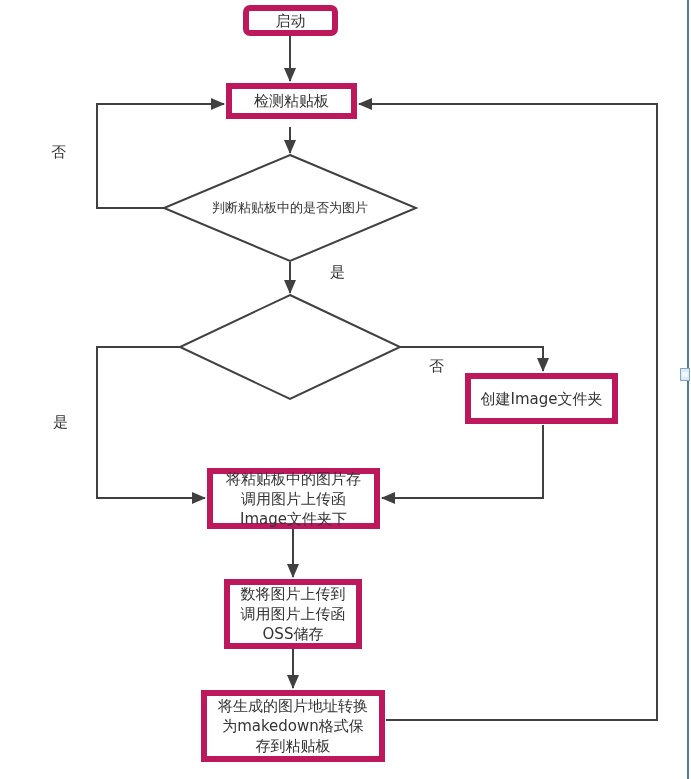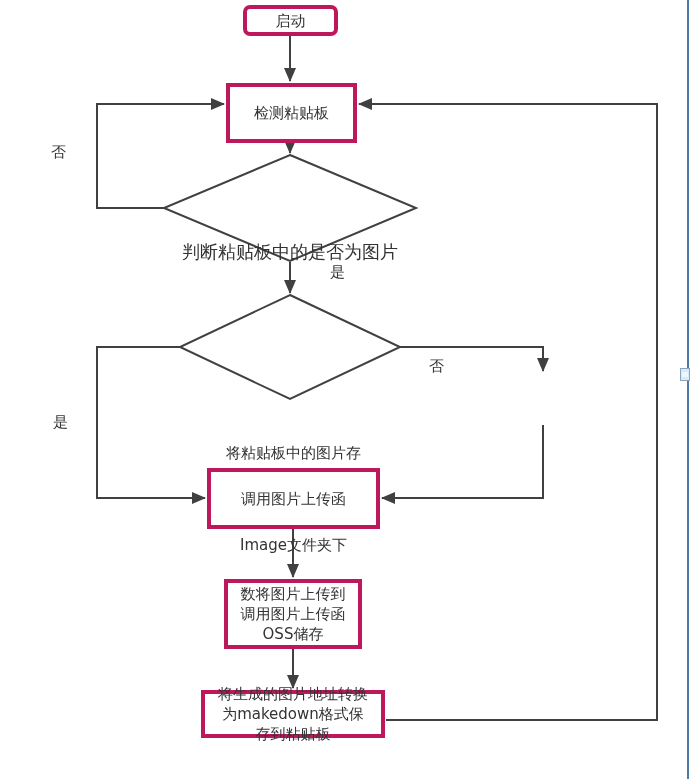--- a/index.html
+++ b/index.html
@@ -13,40 +13,40 @@
     font-family: "DejaVu Sans", "Liberation Sans", sans-serif;
     color: #333333;
   }
   .wires {
     position: absolute;
     left: 0; top: 0;
     width: 691px; height: 779px;
   }
   .node {
     position: absolute;
-    border: 4px solid #be185d;
+    border: 6px solid #be185d;
     background: #ffffff;
     display: flex;
     flex-direction: column;
     align-items: center;
     justify-content: center;
     text-align: center;
     font-size: 15px;
     line-height: 20px;
     color: #333333;
   }
   .node span { display: block; }
   .terminator { border-radius: 7px; }
   .diamond-text {
     position: absolute;
     display: flex;
-    align-items: flex-end;
+    align-items: center;
     justify-content: center;
     text-align: center;
-    font-size: 18px;
+    font-size: 13px;
     line-height: 18px;
     color: #333333;
   }
   .edge-label {
     position: absolute;
     font-size: 15px;
     color: #333333;
     line-height: 18px;
   }
   .selection-line {
@@ -98,43 +98,46 @@
     <path d="M386 720 L657 720 L657 104 L359 104" fill="none" stroke="#404040" stroke-width="2" marker-end="url(#arrow)"></path>
 
     <polygon points="290,155 416,208 290,261 164,208" fill="#ffffff" stroke="#404040" stroke-width="2"></polygon>
     <polygon points="290,295 400,347 290,399 180,347" fill="#ffffff" stroke="#404040" stroke-width="2"></polygon>
   </svg>
 
   <div class="node terminator" style="left:243px; top:5px; width:95px; height:31px;">
     <span>启动</span>
   </div>
 
-  <div class="node" style="left:226px; top:83px; width:131px; height:60px;">
+  <div class="node" style="left:226px; top:83px; width:131px; height:36px;">
     <span>检测粘贴板</span>
   </div>
 
   <div class="diamond-text" style="left:164px; top:155px; width:252px; height:106px;">
     <span>判断粘贴板中的是否为图片</span>
   </div>
 
 
+  <div class="node" style="left:465px; top:373px; width:153px; height:51px;">
+    <span>创建Image文件夹</span>
+  </div>
 
-  <div class="node" style="left:207px; top:468px; width:173px; height:61px;gap:26px;">
+  <div class="node" style="left:207px; top:468px; width:173px; height:61px;">
     <span>将粘贴板中的图片存</span>
     <span>调用图片上传函</span>
     <span>Image文件夹下</span>
   </div>
 
   <div class="node" style="left:224px; top:579px; width:138px; height:70px;">
     <span>数将图片上传到</span>
     <span>调用图片上传函</span>
     <span>OSS储存</span>
   </div>
 
-  <div class="node" style="left:201px; top:690px; width:184px; height:48px;">
+  <div class="node" style="left:201px; top:690px; width:184px; height:72px;">
     <span>将生成的图片地址转换</span>
     <span>为makedown格式保</span>
     <span>存到粘贴板</span>
   </div>
 
   <div class="edge-label" style="left:51px; top:143px;">否</div>
   <div class="edge-label" style="left:330px; top:263px;">是</div>
   <div class="edge-label" style="left:429px; top:357px;">否</div>
   <div class="edge-label" style="left:53px; top:413px;">是</div>
 

